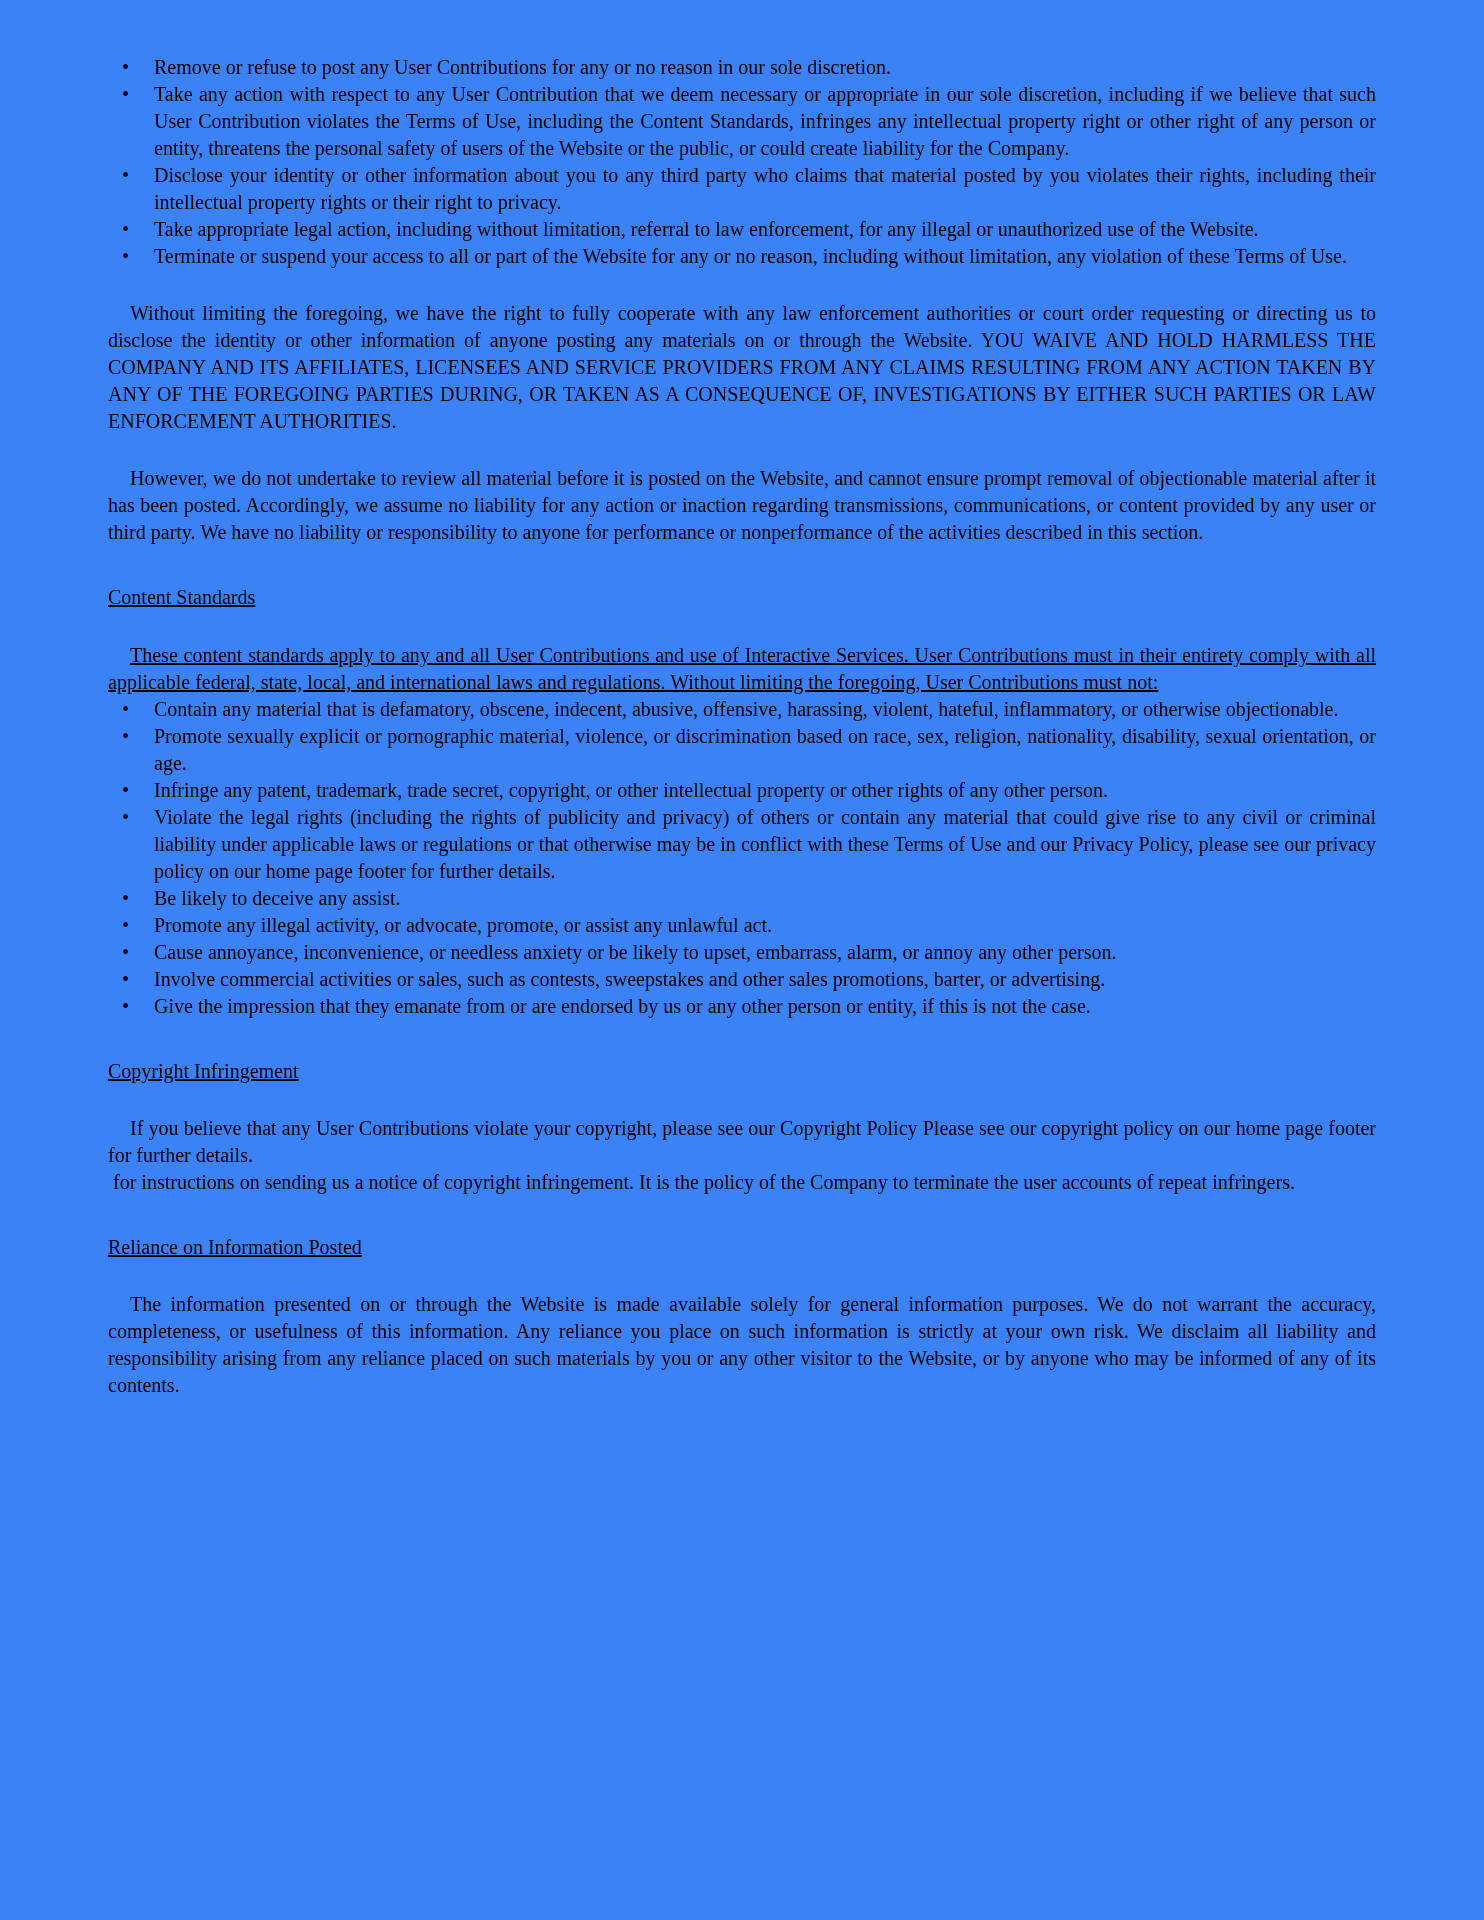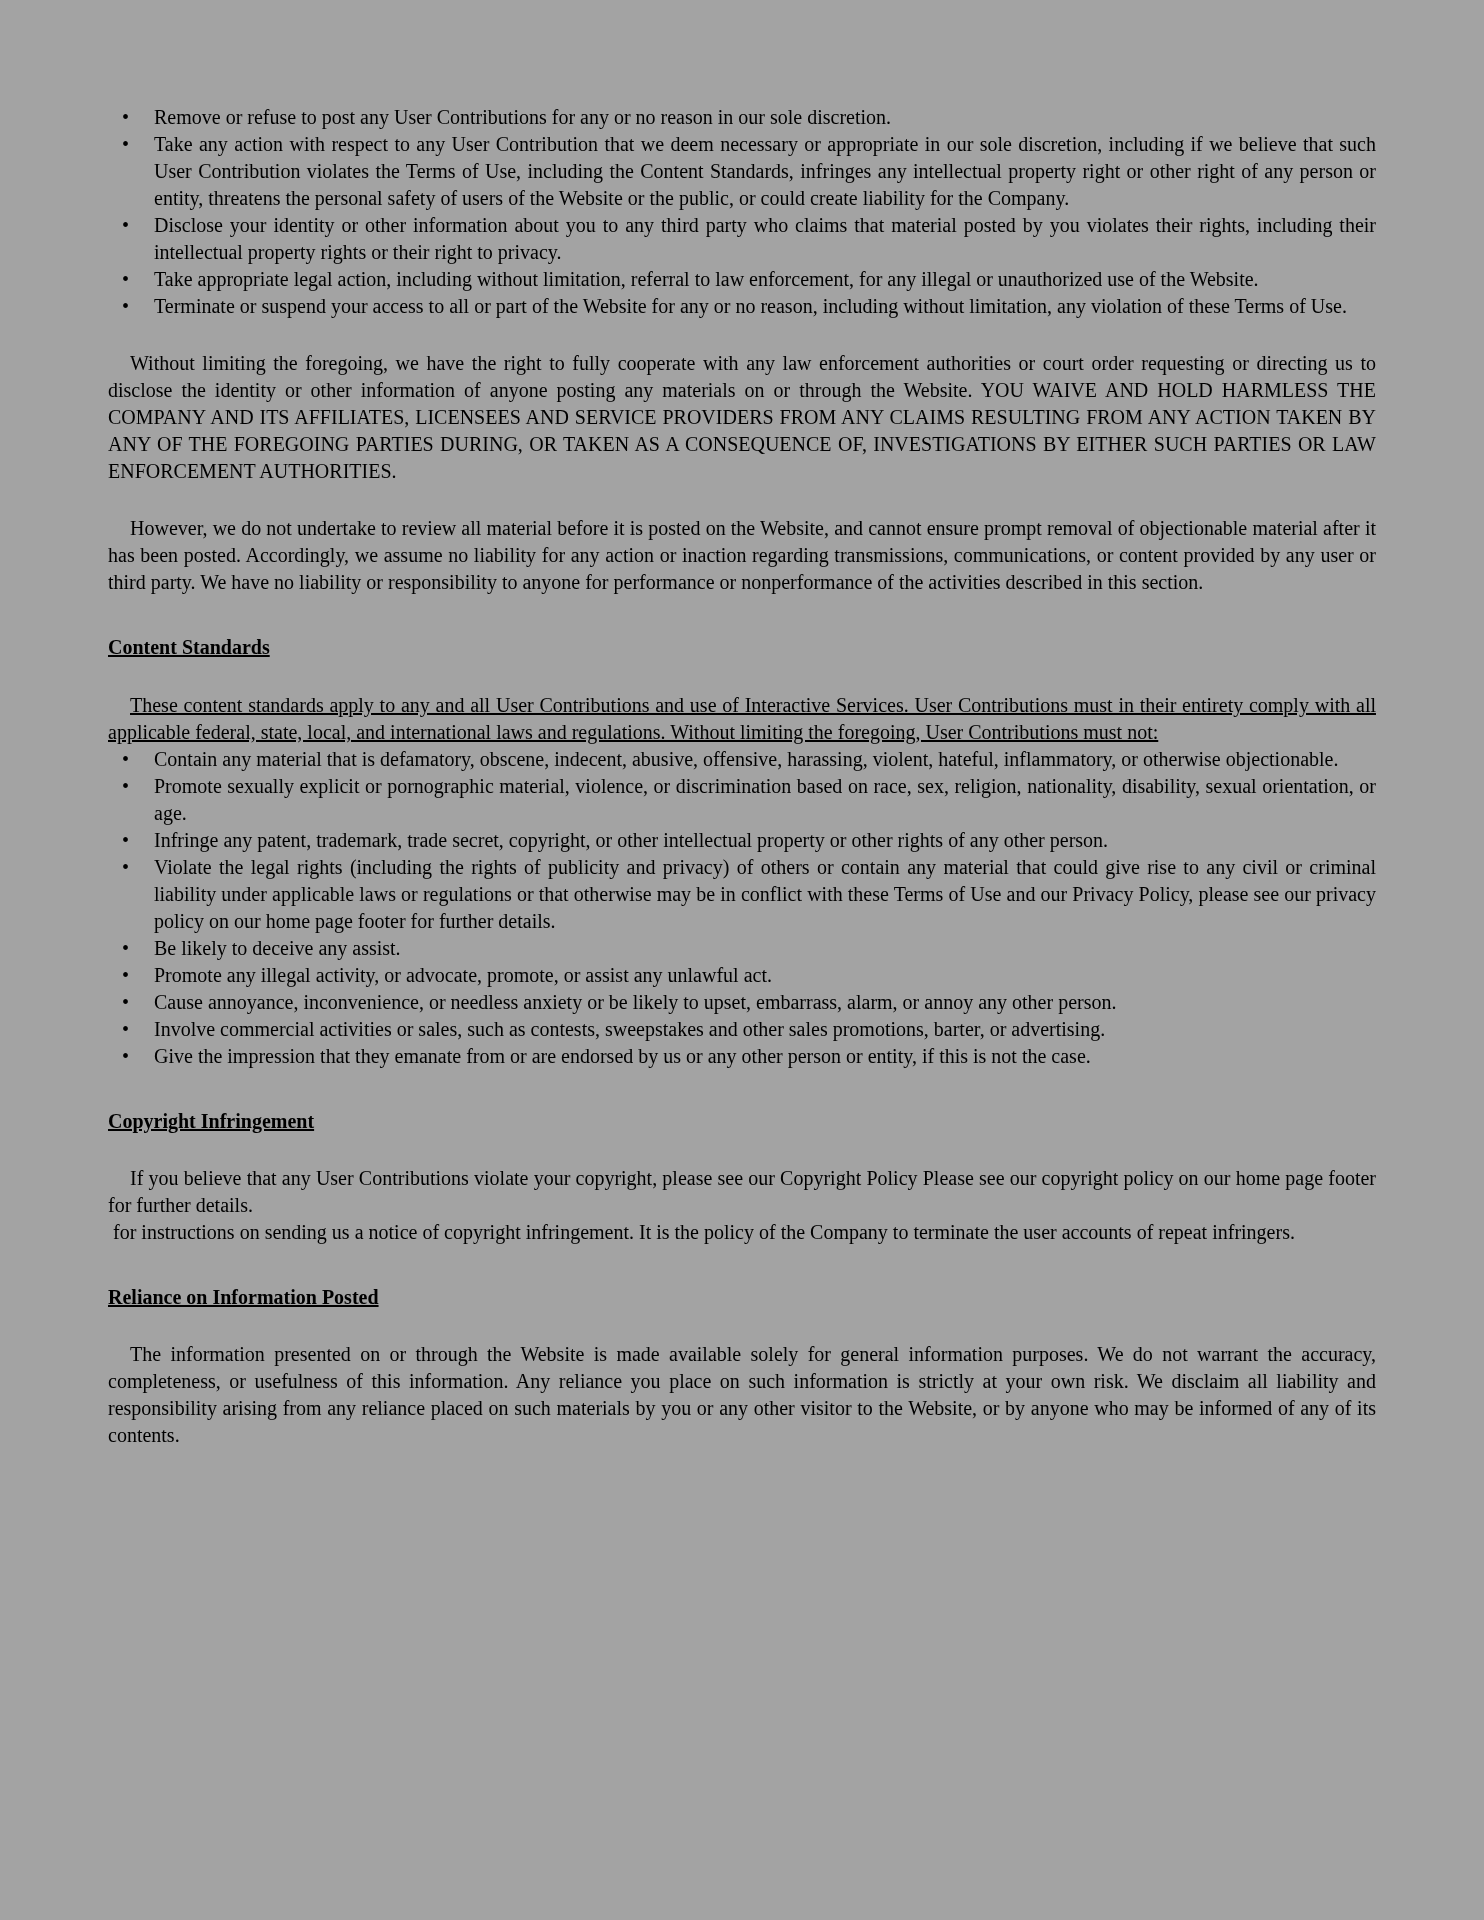--- a/index.html
+++ b/index.html
@@ -11,22 +11,22 @@
     width: 1484px;
     height: 1920px;
     overflow: hidden;
     font-family: "Liberation Serif", "DejaVu Serif", serif;
     color: #000000;
   }
   .page {
     box-sizing: border-box;
     width: 1484px;
     height: 1920px;
-    padding: 104px 108px 0 108px;
-    background: #a3a3a3;
+    padding: 54px 108px 0 108px;
+    background: #3b82f6;
     font-size: 20px;
     line-height: 27px;
   }
   ul.bullet-list {
     list-style: none;
     margin: 0;
     padding: 0;
     text-align: justify;
   }
   ul.bullet-list li {
@@ -47,21 +47,21 @@
   }
   p.para-noindent {
     margin: 0;
     text-align: justify;
     text-indent: 5px;
   }
   h2.section-heading {
     margin: 38px 0 30px 0;
     font-size: 20px;
     line-height: 27px;
-    font-weight: bold;
+    font-weight: normal;
     text-decoration: underline;
     text-align: left;
   }
   .gap-before-list {
     margin-top: 30px;
   }
 </style>
 </head>
 <body>
 

